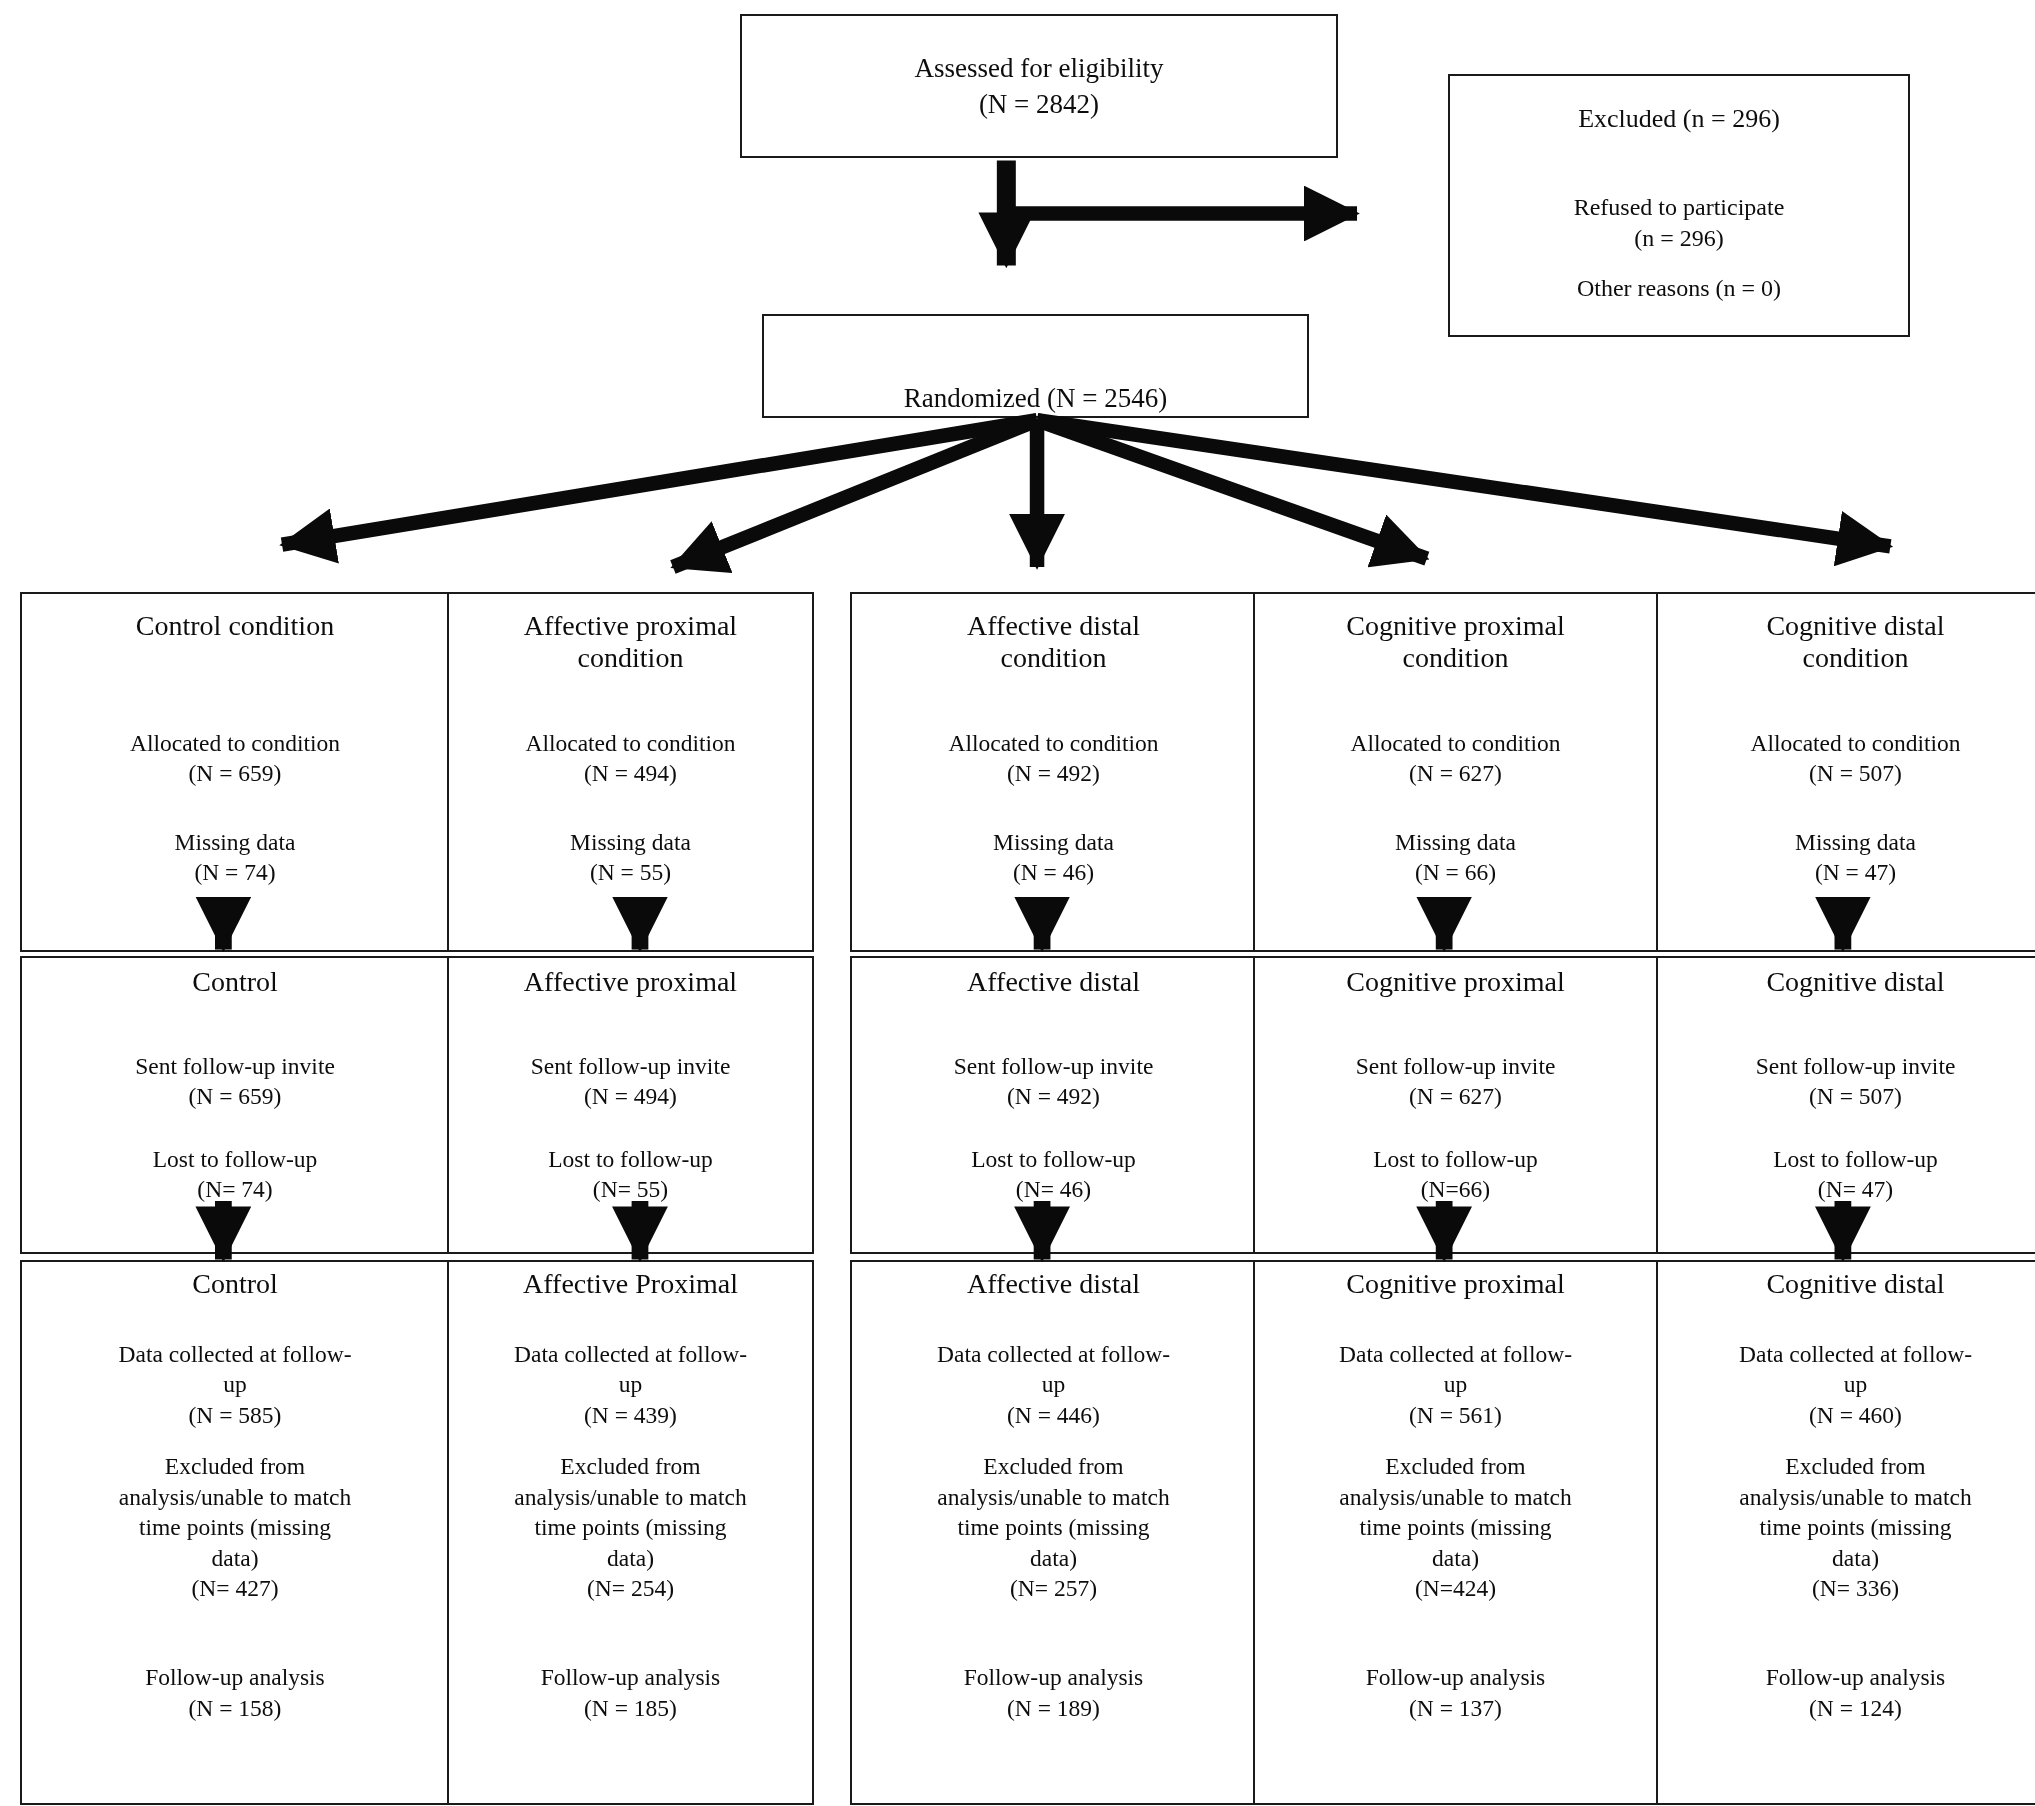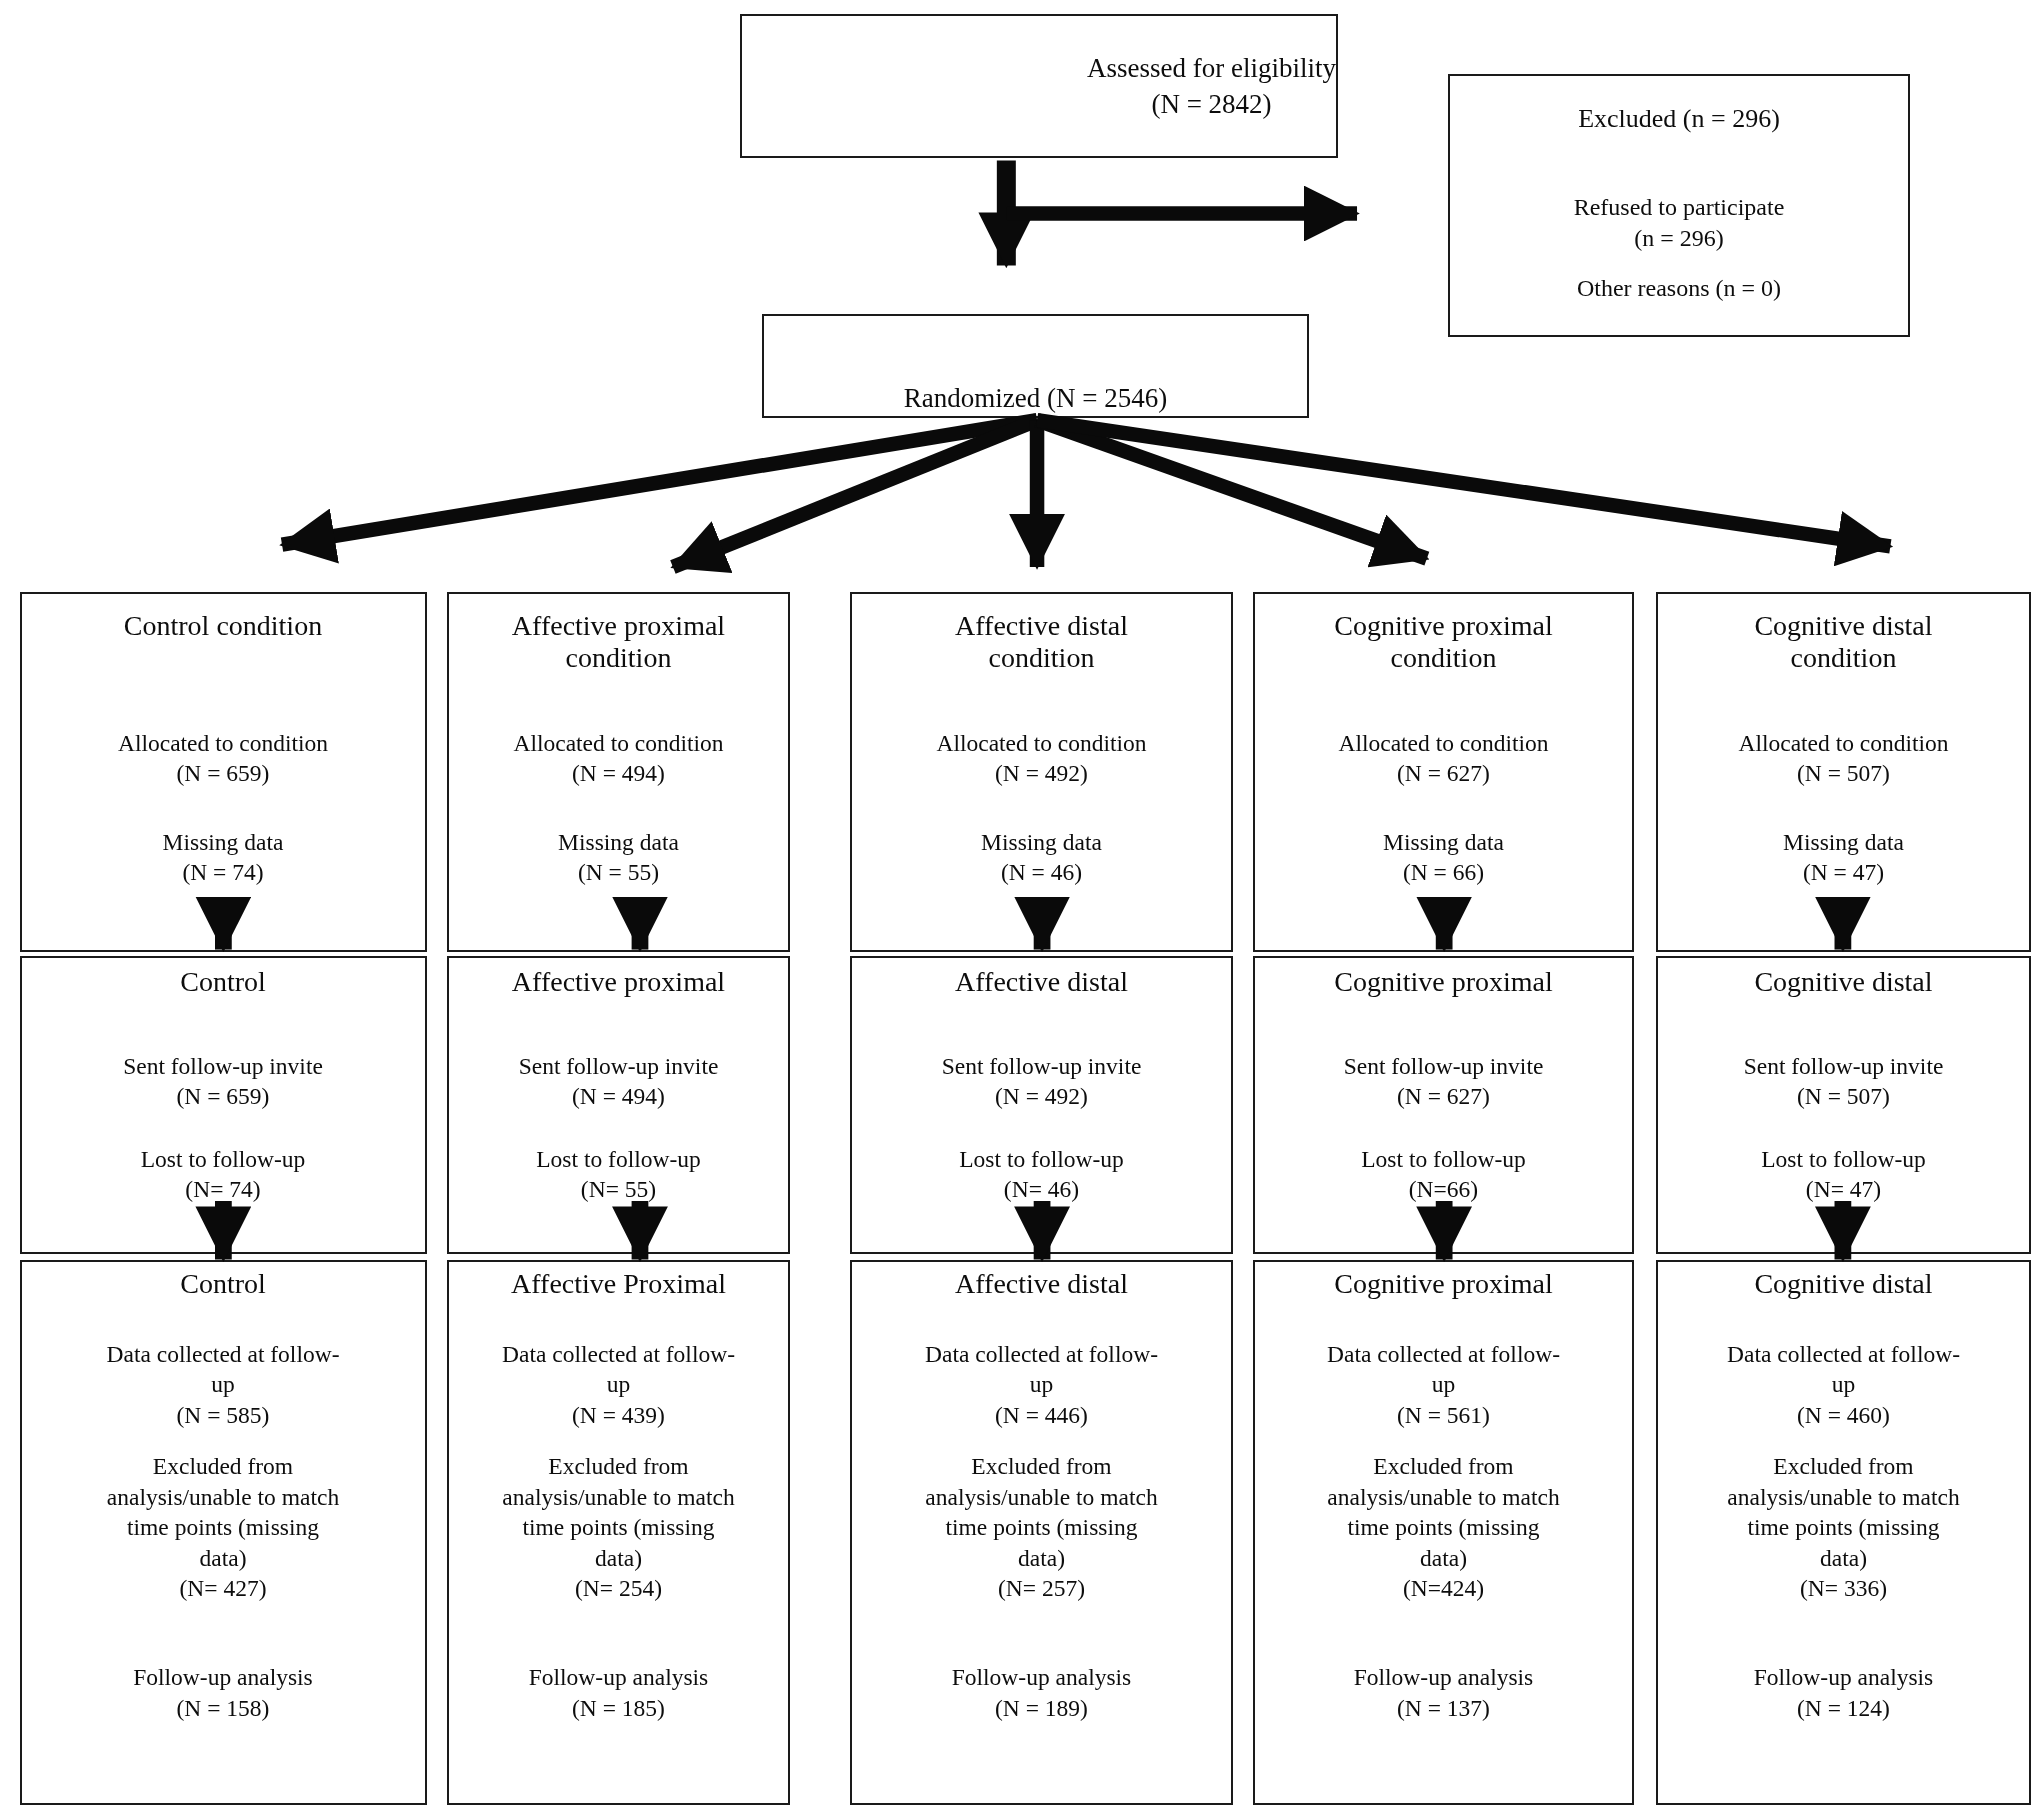--- a/index.html
+++ b/index.html
@@ -14,30 +14,30 @@
     position:absolute;
     background:#ffffff;
     border:2.8px solid #1a1a1a;
     box-sizing:border-box;
     text-align:center;
   }
   .box-text{white-space:pre-line;font-size:23.5px;line-height:1.3;}
   .box-title{white-space:pre-line;font-size:28px;line-height:1.15;}
 
   
-  .assessed{left:740px;top:14px;width:598px;height:144px;display:flex;align-items:center;justify-content:flex-end;}
+  .assessed{left:740px;top:14px;width:598px;height:144px;display:flex;align-items:center;justify-content:center;}
   .randomized{left:762px;top:314px;width:547px;height:104px;display:flex;align-items:flex-end;justify-content:center;padding-top:21px;}
   .big{font-size:27px;line-height:1.35;}
   .excluded{left:1448px;top:74px;width:462px;height:263px;padding-top:26px;}
   .extitle{font-size:26px;}
   .exbody{font-size:24px;margin-top:56px;}
   .exbody2{font-size:24px;margin-top:19px;text-align:center;}
 
   
-  .col{position:absolute;top:0;height:100%;}
+  .col{position:absolute;top:0;height:100%;padding-left:24px;}
   .box-allocation{top:592px;height:360px;left:0;right:0;padding:15.6px 8.4px 0 8.4px;}
   .box-followup{top:956px;height:298px;left:0;right:0;padding:7.8px 8.4px 0 8.4px;}
   .box-analysis{top:1260px;height:545px;left:0;right:0;padding:5.6px 6.7px 0 6.7px;}
 
   .box-allocation .box-title{height:118px;}
   .box-allocation .missing{margin-top:38px;}
 
   .box-followup .box-title{height:85px;}
   .box-followup .lost{margin-top:32px;}
 

